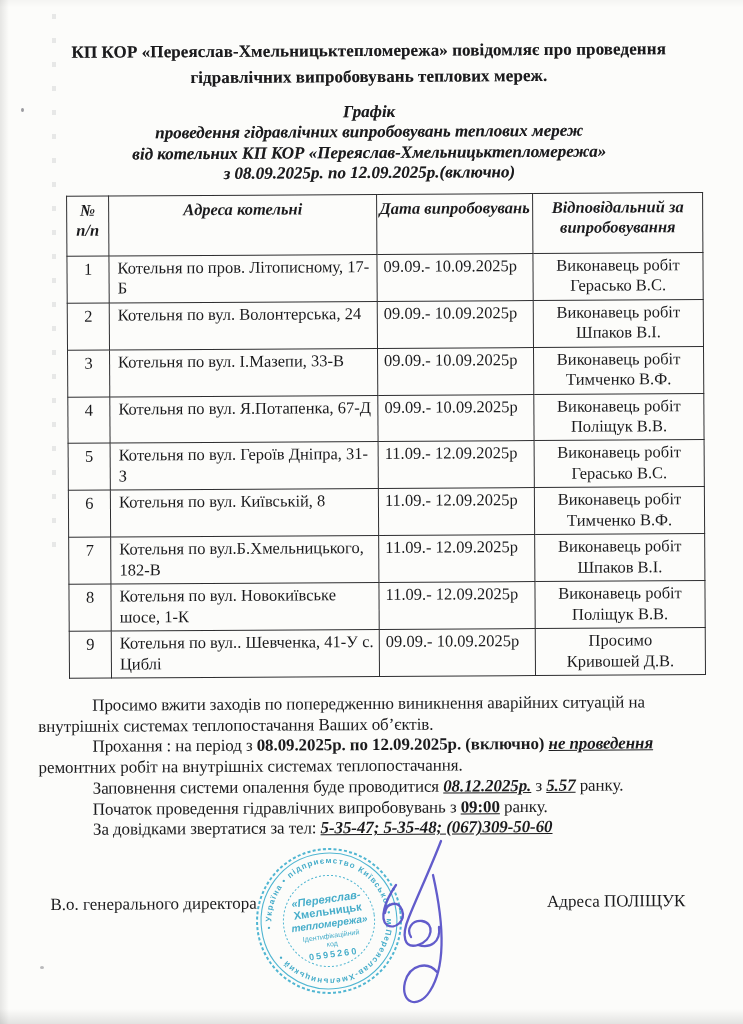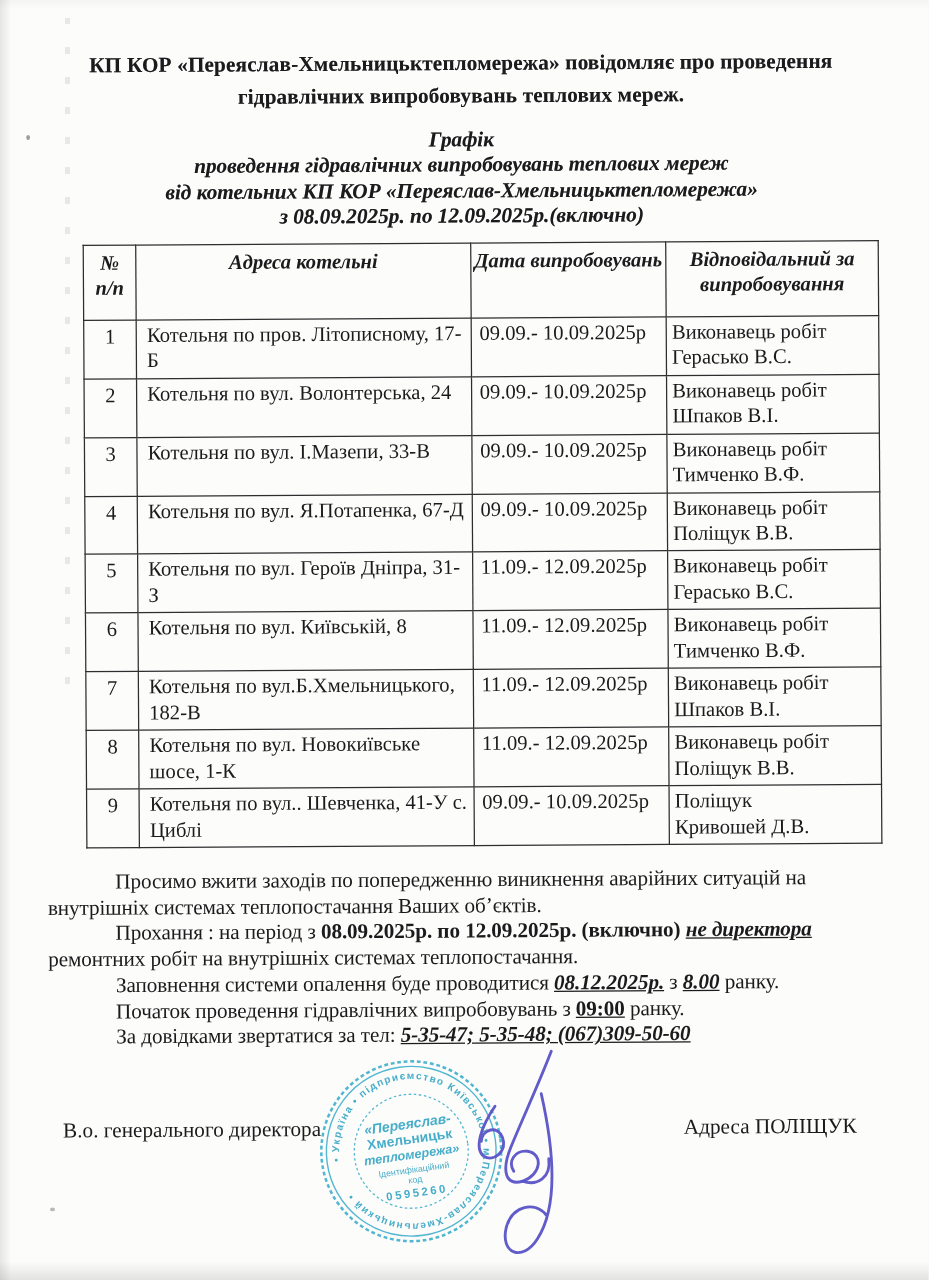--- a/index.html
+++ b/index.html
@@ -39,21 +39,21 @@
   }
   .schedule th,.schedule td{border:1.7px solid #2e2e30;vertical-align:top;}
   .schedule th{
     font-style:italic;font-weight:700;text-align:center;
     padding:4px 2px 14px;line-height:1.25;
   }
   .schedule td{padding:2px 4px 3px;line-height:1.24;}
   td.c-num{text-align:center;padding-top:3px;}
   td.c-addr{padding-left:8px;}
   td.c-date{white-space:nowrap;padding-left:6px;}
-  td.c-resp{}
+  td.c-resp{text-align:center;}
   .pre{white-space:pre-line;}
   .notes{margin:17px 30px 0 37px;font-size:17px;line-height:1.22;letter-spacing:-0.1px;}
   .notes p{margin:0;text-indent:54px;}
   .b{font-weight:700;}
   .bu{font-weight:700;text-decoration:underline;margin-top:29px;}
   .biu{font-weight:700;font-style:italic;text-decoration:underline;}
   .footer{
     position:absolute;left:48px;right:60px;top:893px;
     display:flex;justify-content:space-between;font-size:17px;
   }
@@ -152,30 +152,30 @@
           <td class="c-num">8</td>
           <td class="c-addr">Котельня по вул. Новокиївське шосе, 1-К</td>
           <td class="c-date">11.09.- 12.09.2025р</td>
           <td class="c-resp pre">Виконавець робіт
 Поліщук В.В.</td>
         </tr>
         <tr>
           <td class="c-num">9</td>
           <td class="c-addr">Котельня по вул.. Шевченка, 41-У с. Циблі</td>
           <td class="c-date">09.09.- 10.09.2025р</td>
-          <td class="c-resp pre">Поліщук
+          <td class="c-resp pre">Просимо
 Кривошей Д.В.</td>
         </tr>
       </tbody>
     </table>
 
     <div class="notes">
       <p><span>Просимо вжити заходів по попередженню виникнення аварійних ситуацій на внутрішніх системах теплопостачання Ваших об’єктів.</span></p>
-      <p><span>Прохання : на період з </span><span class="b">08.09.2025р. по 12.09.2025р. (включно)</span><span>  </span><span class="biu">не директора</span><span> ремонтних робіт на внутрішніх системах теплопостачання.</span></p>
-      <p><span>Заповнення системи опалення буде проводитися </span><span class="biu">08.12.2025р.</span><span> з </span><span class="biu">8.00</span><span> ранку.</span></p>
+      <p><span>Прохання : на період з </span><span class="b">08.09.2025р. по 12.09.2025р. (включно)</span><span>  </span><span class="biu">не проведення</span><span> ремонтних робіт на внутрішніх системах теплопостачання.</span></p>
+      <p><span>Заповнення системи опалення буде проводитися </span><span class="biu">08.12.2025р.</span><span> з </span><span class="biu">5.57</span><span> ранку.</span></p>
       <p><span>Початок проведення гідравлічних випробовувань з </span><span class="bu">09:00</span><span> ранку.</span></p>
       <p><span>За довідками звертатися за тел: </span><span class="biu">5-35-47;  5-35-48;  (067)309-50-60</span></p>
     </div>
 
     <div class="footer">
       <span>В.о. генерального директора</span>
       <span>Адреса ПОЛІЩУК</span>
     </div>
   </div>
 

